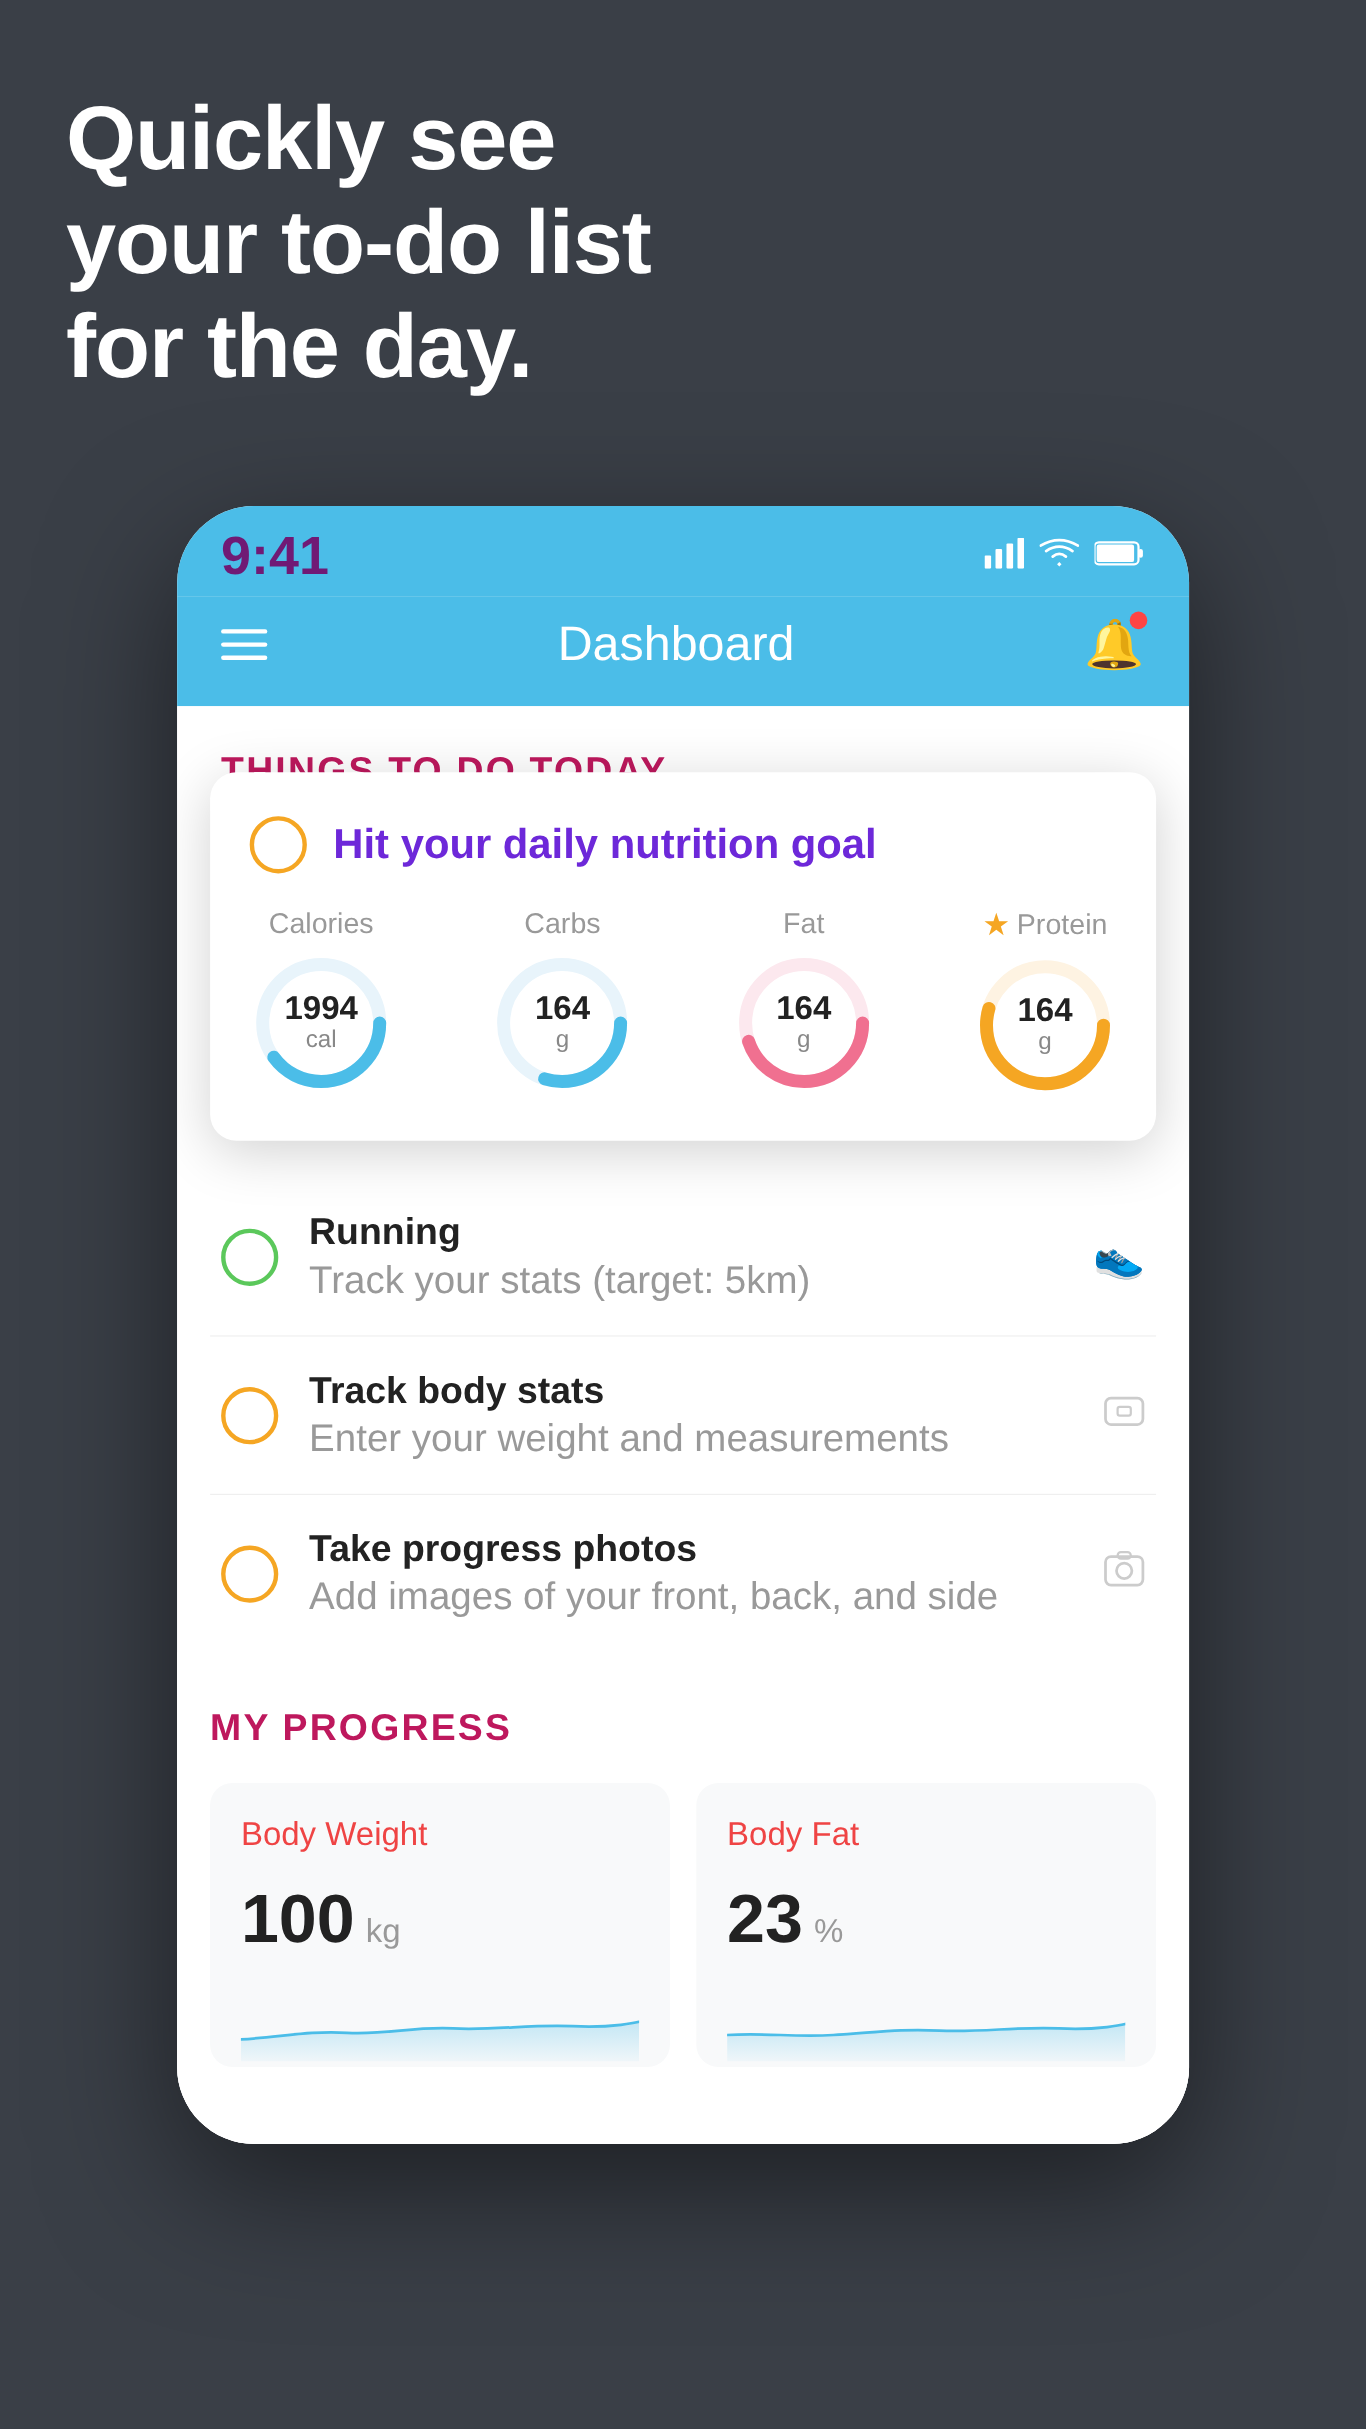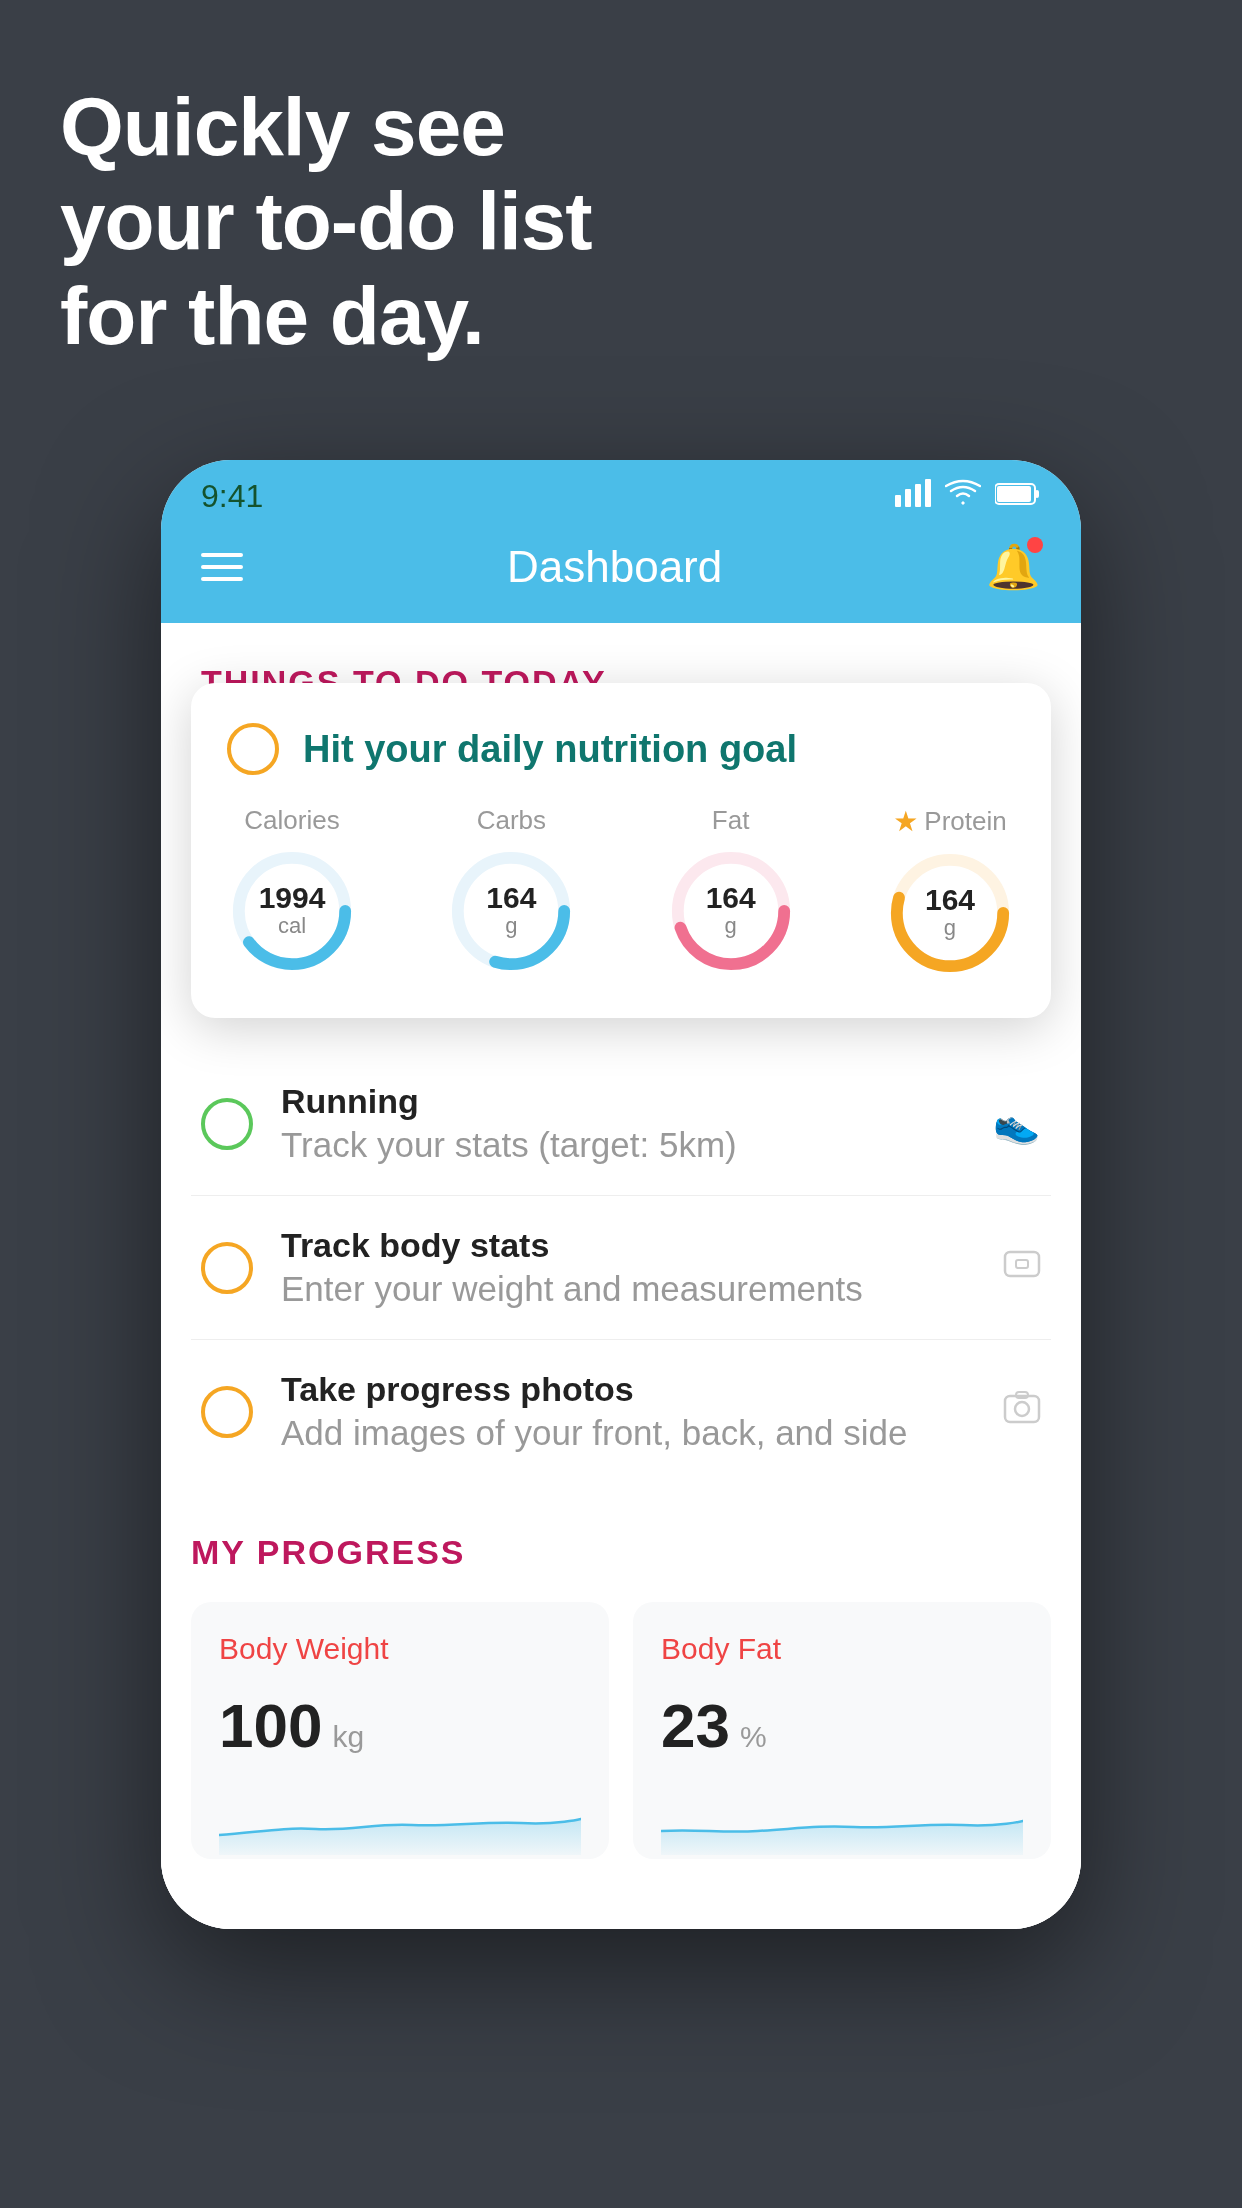--- a/index.html
+++ b/index.html
@@ -39,23 +39,23 @@
 
     
     .status-bar {
       background: #4bbde8;
       padding: 18px 40px 8px;
       display: flex;
       justify-content: space-between;
       align-items: center;
     }
     .status-time {
-      color: #14532d;
-      font-size: 32px;
-      font-weight: 400;
+      color: #701a75;
+      font-size: 49px;
+      font-weight: 700;
     }
     .status-icons {
       display: flex;
       gap: 14px;
       align-items: center;
     }
     .status-icon {
       color: #fff;
       font-size: 28px;
     }
@@ -137,21 +137,21 @@
       width: 52px;
       height: 52px;
       border-radius: 50%;
       border: 4px solid #f5a623;
       background: transparent;
       flex-shrink: 0;
     }
     .card-title {
       font-size: 38px;
       font-weight: 600;
-      color: #0f766e;
+      color: #6d28d9;
     }
     .nutrition-stats {
       display: flex;
       justify-content: space-between;
       align-items: flex-start;
     }
     .stat-col {
       display: flex;
       flex-direction: column;
       align-items: center;

